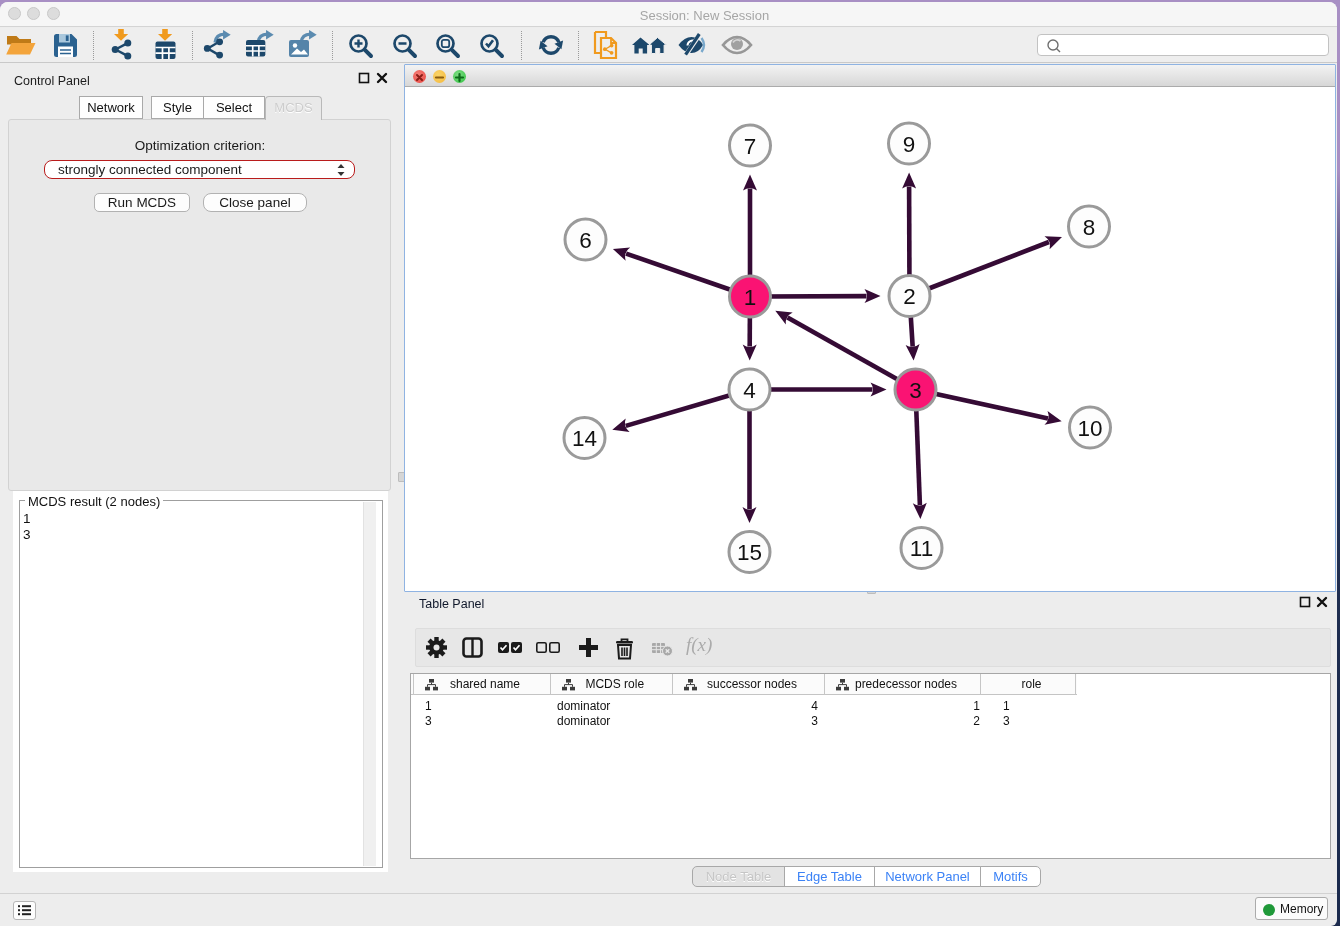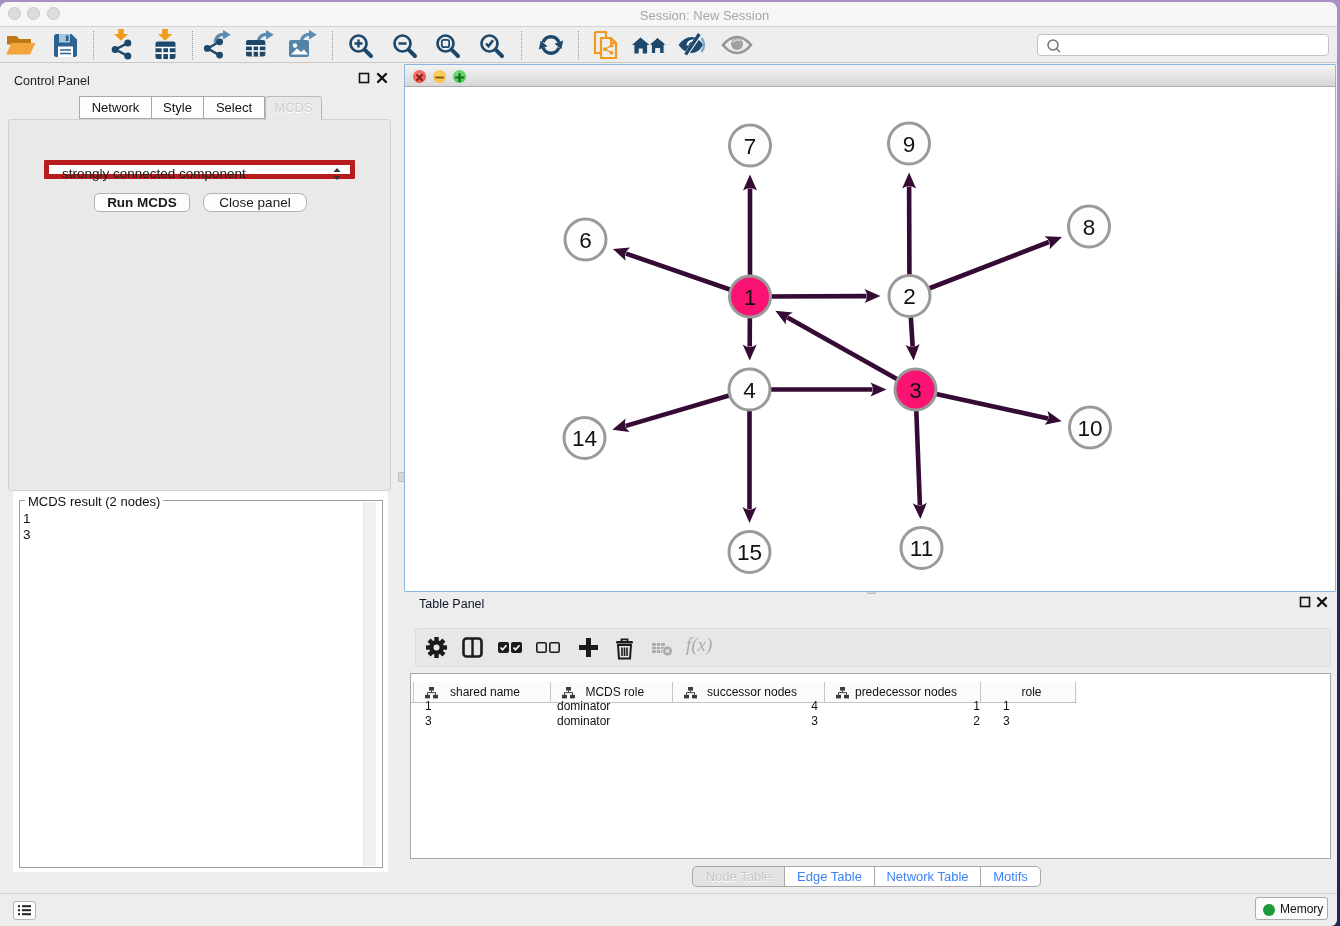--- a/index.html
+++ b/index.html
@@ -15,37 +15,37 @@
 .sep { position:absolute; top:3px; height:29px; width:0; border-left:1px dotted #9a9a9a; }
 .ticon { position:absolute; top:2px; }
 #search { position:absolute; left:1037px; top:6px; width:292px; height:22px; background:#fff; border:1px solid #c2c2c2; border-radius:4px; }
 
 #cp-head { position:absolute; left:0; top:63px; width:400px; height:56px; }
 #cp-title { position:absolute; left:14px; top:9px; font-size:12.5px; color:#1c1c1c; }
 #cp-content { position:absolute; left:8px; top:117px; width:383px; height:372px; background:#e9e9e9; border:1px solid #d2d2d2; border-radius:3px; }
 .tab { position:absolute; top:94px; height:23px; background:#fefefe; border:1px solid #a9a9a9; font-size:13px; color:#111; text-align:center; line-height:21px; }
 #tab-mcds { position:absolute; left:265px; top:94px; width:57px; height:24px; background:#e9e9e9; border:1px solid #b9b9b9; border-bottom:none; border-radius:4px 4px 0 0; font-size:13px; color:#cdcdcd; text-shadow:0 1px 0 #ffffff; text-align:center; line-height:22px; }
 #optlabel { position:absolute; left:8px; top:136px; width:384px; text-align:center; font-size:13.5px; color:#1a1a1a; }
-#seldrop { position:absolute; left:44px; top:158px; width:311px; height:19px; background:#fff; border:5px solid #b91c1c; border-radius:1px; font-size:13.5px; color:#1a1a1a; line-height:17px; padding-left:13px; }
+#seldrop { position:absolute; left:44px; top:158px; width:311px; height:19px; background:#fff; border:1px solid #b91c1c; border-radius:8px; font-size:13.5px; color:#1a1a1a; line-height:17px; padding-left:13px; }
 .btn { position:absolute; top:191px; height:19px; background:#fdfdfd; border:1px solid #b2b2b2; border-radius:5px; font-size:13.5px; color:#1a1a1a; text-align:center; line-height:17px; }
 #whitepanel { position:absolute; left:13px; top:489px; width:375px; height:381px; background:#ffffff; }
 #fieldset { position:absolute; left:19px; top:498px; width:364px; height:368px; border:1px solid #9f9f9f; }
 #fslegend { position:absolute; left:25px; top:492px; background:#fff; padding:0 3px; font-size:13px; color:#111; }
 #fsscroll { position:absolute; left:363px; top:500px; width:13px; height:364px; background:#f0f0f0; border-left:1px solid #e2e2e2; }
 
 #netwin { position:absolute; left:404px; top:62px; width:932px; height:528px; border:1.5px solid #8fb3e2; border-radius:1px; background:#fff; }
 #nettitle { position:absolute; left:0; top:0; width:100%; height:22px; background:linear-gradient(180deg,#f3f3f3,#d7d7d7); border-bottom:1px solid #ababab; }
 .mbtn { position:absolute; top:4.5px; width:13px; height:13px; border-radius:50%; }
 #netname { position:absolute; top:4px; width:100%; text-align:left; font-size:13px; color:#000;margin-top:32px; }
 #canvas { position:absolute; left:0; top:23px; width:928px; height:501px; background:#fff; overflow:hidden; }
 
 #tp-title { position:absolute; left:419px; top:595px; font-size:12.5px; color:#0f172a; }
 #tp-toolbar { position:absolute; left:415px; top:626px; width:916px; height:39px; background:#e7e7e7; border:1px solid #dddddd; border-radius:2px; }
 #tablebox { position:absolute; left:410px; top:671px; width:921px; height:186px; background:#fff; border:1px solid #a6a6a6; }
-#thead { position:absolute; left:0; top:0; width:666px; height:21px; border-bottom:1px solid #c4c4c4; background:#fbfbfb;margin-top:8px; }
+#thead { position:absolute; left:0; top:0; width:666px; height:21px; border-bottom:1px solid #c4c4c4; background:#fbfbfb; }
 .th { position:absolute; top:0; height:21px; border-left:1px solid #c6c6c6; font-size:12px; color:#111; text-align:center; line-height:21px; padding-left:7px; }
 .td { position:absolute; font-size:12px; color:#111; }
 .btab { position:absolute; top:864px; height:21px; background:#fff; border:1px solid #a8a8a8; font-size:13px; color:#3b82f6; text-align:center; line-height:19px; }
 #statusline { position:absolute; left:0; top:891px; width:100%; border-top:1px solid #d2d2d2; }
 #listbtn { position:absolute; left:13px; top:899px; width:23px; height:19px; background:#fdfdfd; border:1px solid #b5b5b5; border-radius:3px; }
 #membtn { position:absolute; left:1255px; top:895px; width:73px; height:23px; background:#fbfbfb; border:1px solid #ababab; border-radius:3px; }
 #memtext { position:absolute; left:24px; top:4px; font-size:12px; color:#111; }
 #memdot { position:absolute; left:7px; top:5.5px; width:12px; height:12px; border-radius:50%; background:#1f9939; }
 .grip { position:absolute; background:#d6d6d6; border:1px solid #bdbdbd; border-radius:1px; }
 </style>
@@ -214,31 +214,32 @@
   <div id="cp-head">
     <div id="cp-title">Control Panel</div>
     <svg class="abs" style="left:358px;top:7px" width="12" height="12">
         <rect x="1.5" y="1.5" width="9" height="9" fill="none" stroke="#111" stroke-width="1.6"></rect>
       </svg>
     <svg class="abs" style="left:376px;top:7px" width="12" height="12">
         <path d="M2,2 L10,10 M10,2 L2,10" stroke="#111" stroke-width="2.4" stroke-linecap="round"></path>
       </svg>
   </div>
   <div id="cp-content"></div>
-  <div class="tab" style="left:79px; width:73px;">Network</div>
+  <div class="tab" style="left:79px; width:64px;">Network</div>
   <div class="tab" style="left:151px; width:53px;">Style</div>
   <div class="tab" style="left:203px; width:62px;">Select</div>
   <div id="tab-mcds">MCDS</div>
+  <div id="optlabel">Optimization criterion:</div>
   <div id="seldrop">strongly connected component
     <svg width="12" height="16" style="position:absolute;right:7px;top:1px" viewBox="0 0 12 16">
         <path d="M6,2 L9.5,6 L2.5,6 Z" fill="#333"></path>
         <path d="M6,14 L9.5,10 L2.5,10 Z" fill="#333"></path>
       </svg>
   </div>
-  <div class="btn" style="left:94px; width:96px;font-weight:bold;">Run MCDS</div>
+  <div class="btn" style="left:94px; width:96px;">Run MCDS</div>
   <div class="btn" style="left:203px; width:104px;border-radius:8px;">Close panel</div>
   <div id="whitepanel"></div>
   <div id="fieldset"></div>
   <div id="fslegend">MCDS result (2 nodes)</div>
   <div class="abs" style="left:23px;top:509px;font-size:13.5px;color:#111;">1</div>
   <div class="abs" style="left:23px;top:525px;font-size:13.5px;color:#111;">3</div>
   <div id="fsscroll"></div>
   <div class="grip" style="left:398px;top:470px;width:7px;height:10px;"></div>
   <div class="grip" style="left:867px;top:586px;width:9px;height:6px;"></div>
 
@@ -429,21 +430,21 @@
     <div class="td" style="left:413px;top:25px;width:156px;text-align:right;">1</div>
     <div class="td" style="left:592px;top:25px;">1</div>
     <div class="td" style="left:14px;top:40px;">3</div>
     <div class="td" style="left:146px;top:40px;">dominator</div>
     <div class="td" style="left:261px;top:40px;width:146px;text-align:right;">3</div>
     <div class="td" style="left:413px;top:40px;width:156px;text-align:right;">2</div>
     <div class="td" style="left:592px;top:40px;">3</div>
   </div>
   <div class="btab" style="left:692px;width:93px;background:#e3e3e3;color:#c6c6c6;text-shadow:0 1px 0 #fff;border-radius:5px 0 0 5px;">Node Table</div>
   <div class="btab" style="left:784px;width:91px;">Edge Table</div>
-  <div class="btab" style="left:874px;width:107px;">Network Table</div>
+  <div class="btab" style="left:874px;width:107px;">Network Panel</div>
   <div class="btab" style="left:980px;width:61px;border-radius:0 5px 5px 0;">Motifs</div>
   <div id="statusline"></div>
   <div id="listbtn"><svg width="21" height="17" viewBox="0 0 21 17">
         <g fill="#222">
           <rect x="4" y="3.2" width="2" height="2"></rect>
           <rect x="8" y="3.2" width="9" height="2"></rect>
           <rect x="4" y="7.2" width="2" height="2"></rect>
           <rect x="8" y="7.2" width="9" height="2"></rect>
           <rect x="4" y="11.2" width="2" height="2"></rect>
           <rect x="8" y="11.2" width="9" height="2"></rect>

